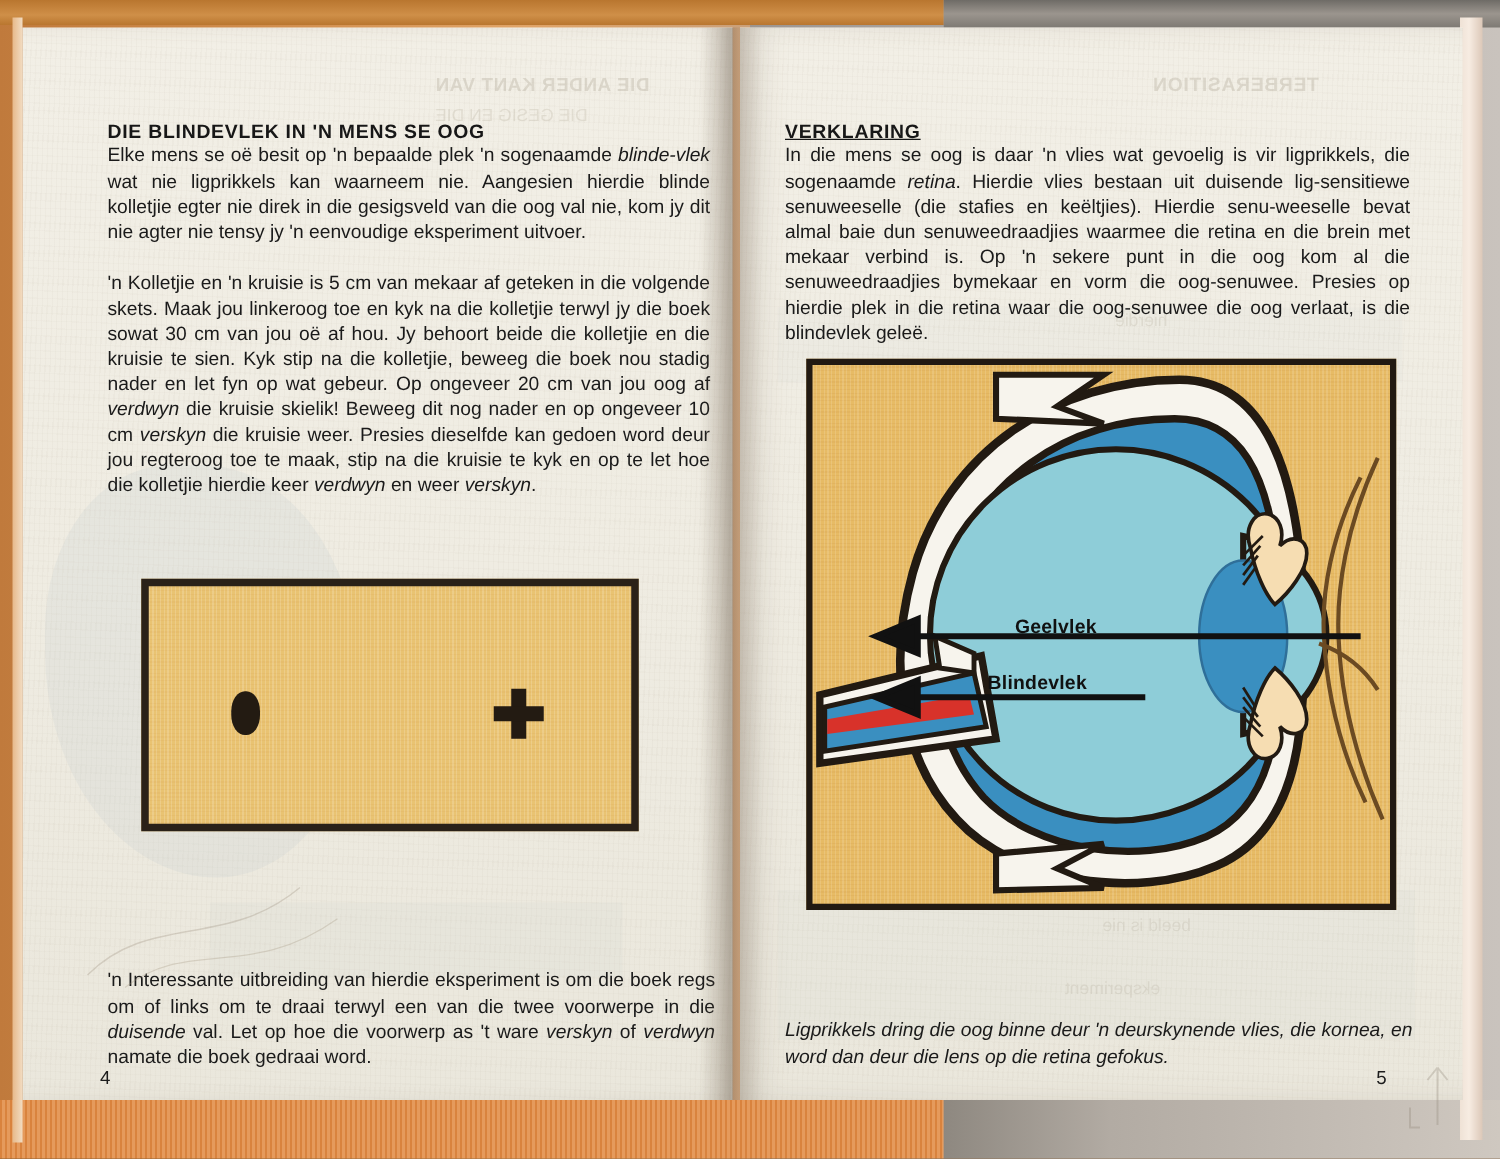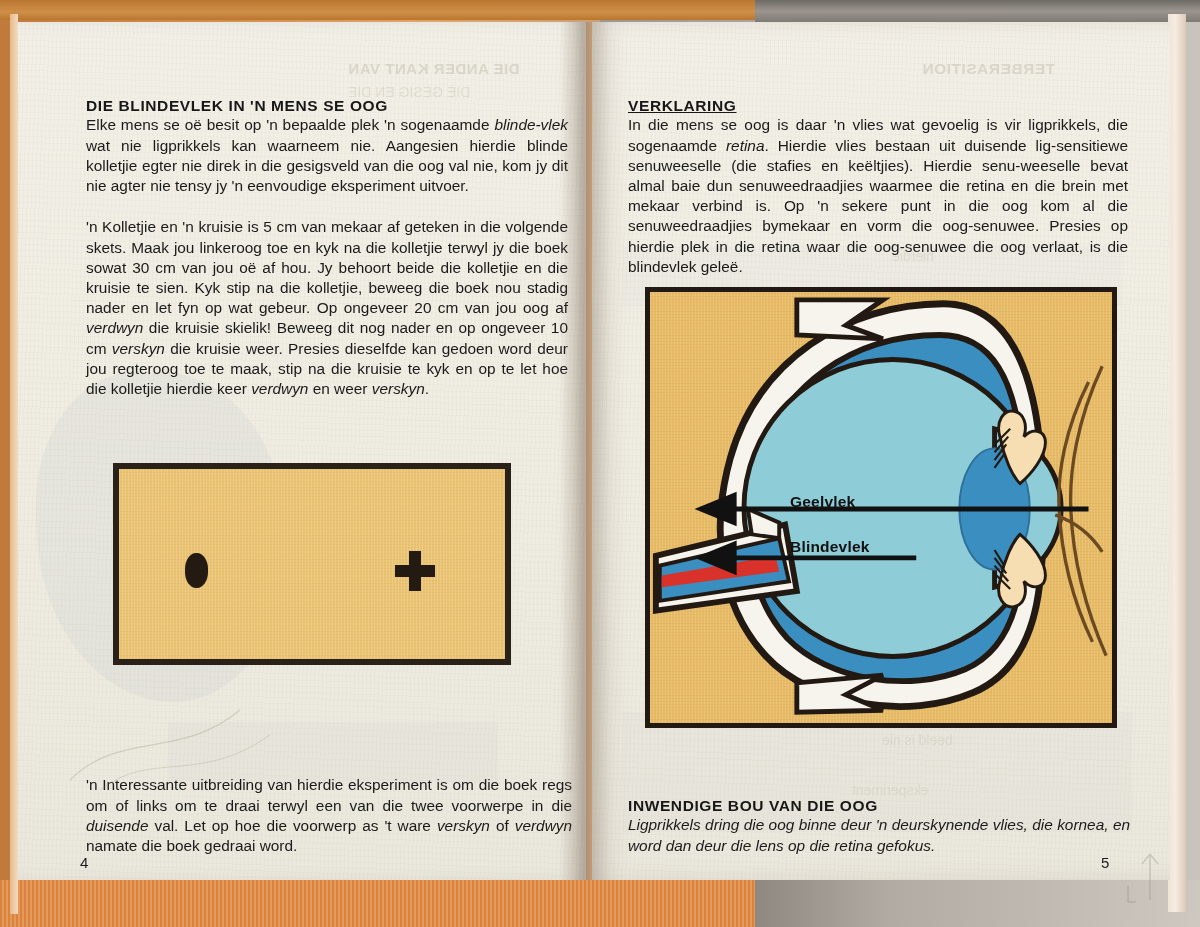--- a/index.html
+++ b/index.html
@@ -149,21 +149,21 @@
       repeating-linear-gradient(0deg, rgba(205,150,70,.18) 0 1px, rgba(0,0,0,0) 1px 3px),
       #e7bb65;
     box-sizing:border-box;
     overflow:hidden;
   }
   .eyebox svg{display:block;width:100%;height:100%;}
   .eyelabel{
     position:absolute;font-weight:bold;font-size:15.5px;color:#111;
     letter-spacing:.2px;
   }
-  .lbl-geelvlek{left:790px;top:493px;text-align:center;}
+  .lbl-geelvlek{left:812px;top:493px;text-align:center;}
   .lbl-blindevlek{left:790px;top:538px;}
 
   
   .scribble{position:absolute;pointer-events:none;opacity:.30;}
 </style>
 </head>
 <body>
 
 <div id="scene">
 
@@ -207,21 +207,20 @@
     <div class="ghost-soft" style="left:300px;top:226px;font-size:14px;">hierdie</div>
     <div class="ghost-soft" style="left:290px;top:710px;font-size:14px;">beeld is nie</div>
     <div class="ghost-soft" style="left:260px;top:760px;font-size:14px;">eksperiment</div>
     <div class="ghost-block" style="left:30px;top:224px;width:500px;height:60px;opacity:.45;"></div>
     <div class="ghost-block" style="left:30px;top:690px;width:510px;height:120px;opacity:.45;"></div>
 
     <h1 class="h-title" style="left:36px;top:42px;width:470px;text-decoration:underline;">VERKLARING</h1>
 
     <p class="body-text" style="left:36px;top:78px;width:500px;">In die mens se oog is daar 'n vlies wat gevoelig is vir ligprikkels, die sogenaamde <em>retina</em>. Hierdie vlies bestaan uit duisende lig-sensitiewe senuweeselle (die stafies en keëltjies). Hierdie senu-weeselle bevat almal baie dun senuweedraadjies waarmee die retina en die brein met mekaar verbind is. Op 'n sekere punt in die oog kom al die senuweedraadjies bymekaar en vorm die oog-senuwee. Presies op hierdie plek in die retina waar die oog-senuwee die oog verlaat, is die blindevlek geleë.</p>
 
-    <h1 class="h-title" style="left:36px;top:742px;width:470px;">INWENDIGE BOU VAN DIE OOG</h1>
 
     <p class="body-text" style="left:36px;top:778px;width:502px;font-style:italic;">Ligprikkels dring die oog binne deur 'n deurskynende vlies, die kornea, en word dan deur die lens op die retina gefokus.</p>
 
     <div class="folio" style="left:509px;top:832px;">5</div>
   </div>
 
   <div class="eyebox">
     <svg viewBox="0 0 472 441" preserveAspectRatio="none">
       <defs>
         <clipPath id="framecut">

